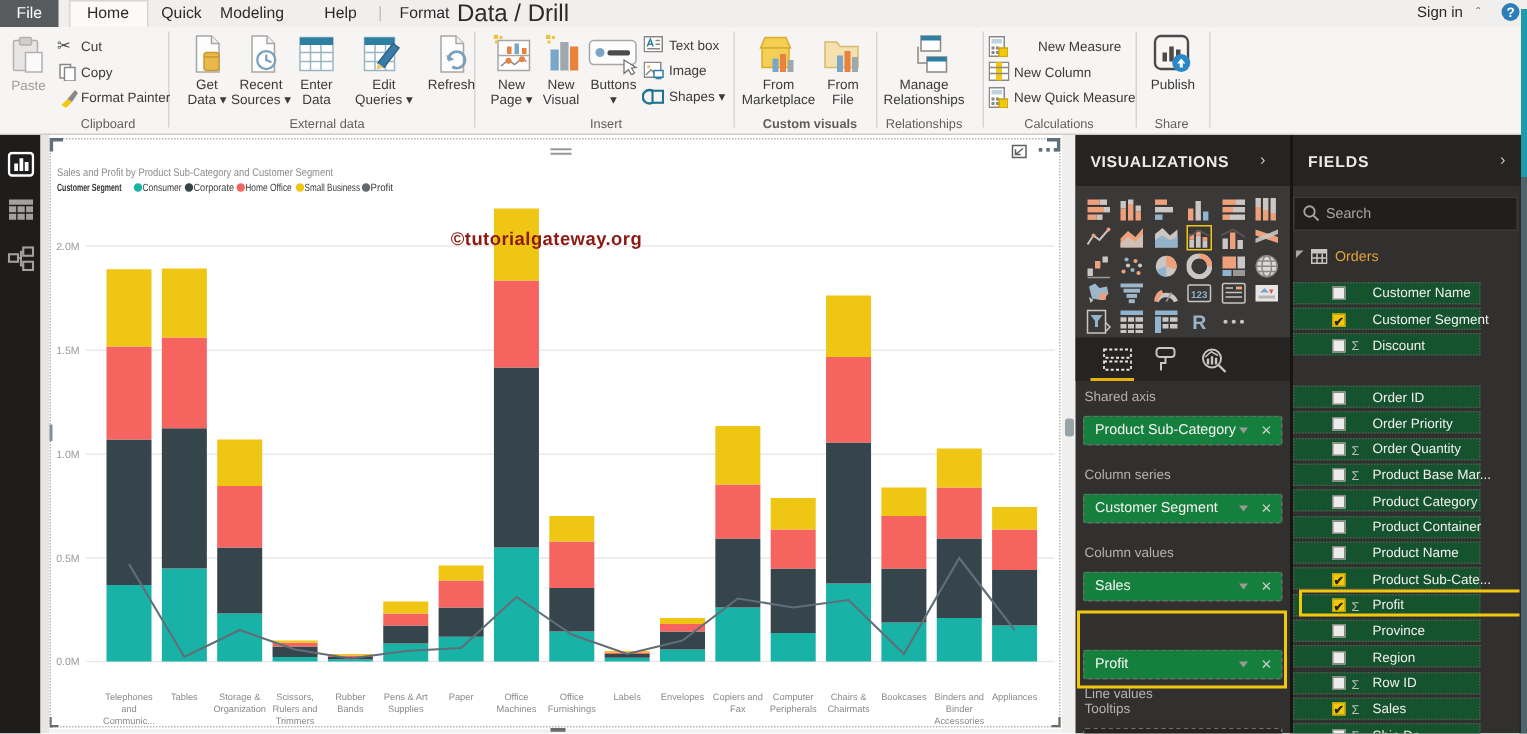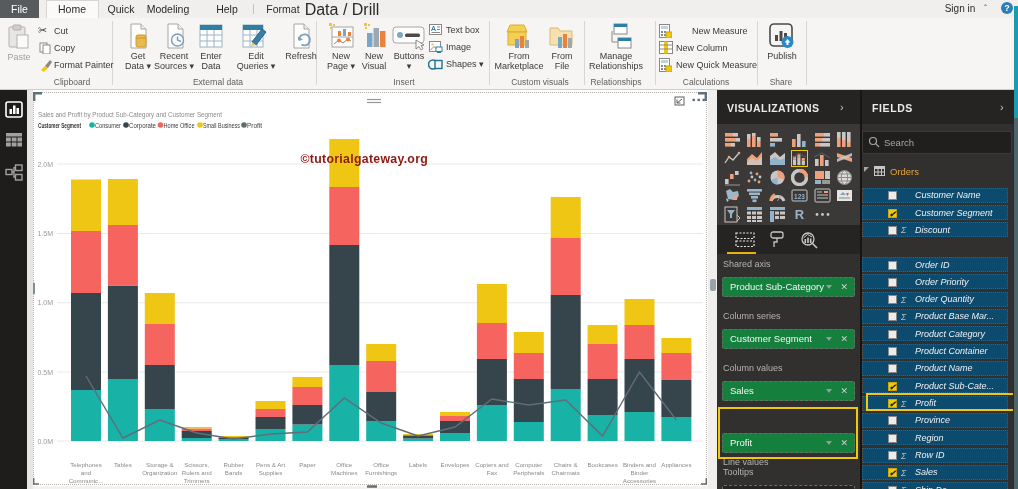--- a/index.html
+++ b/index.html
@@ -5,21 +5,21 @@
 #app{position:relative;width:1018px;height:489px;overflow:hidden;background:#fff;}
 .abs{position:absolute;}
 .rlab{font-size:9px;color:#3b3a39;text-align:center;line-height:9.5px;}
 .glab{font-size:8.5px;color:#605e5c;text-align:center;}
 .sep{width:1px;background:#d8d5d2;top:21px;height:64px;}
 .sbt{font-size:9px;color:#3b3a39;line-height:11px;white-space:nowrap;}
 .wlab{font-size:9px;color:#b4b2b0;}
 .well{height:20px;background:#15803d;border:1px dashed #6e6c69;border-radius:2px;color:#f5f4f3;font-size:9.5px;line-height:18px;padding-left:7px;}
 .wx{position:absolute;right:6px;top:0;color:#d0cecc;font-size:9px;line-height:19px;}
 .wc{position:absolute;right:22px;top:7px;width:0;height:0;border-left:3.5px solid transparent;border-right:3.5px solid transparent;border-top:4px solid #9c9a98;}
-.frow{position:absolute;left:862px;width:146px;height:15px;background:#0c4a6e;border:1px dotted #585653;font-style:italic;}
+.frow{position:absolute;left:862px;width:125px;height:15px;background:#14532d;border:1px dotted #585653;}
 .ftx{position:absolute;left:52px;top:1.5px;font-size:9px;color:#f1f0ef;white-space:nowrap;}
 .sig{position:absolute;left:38px;top:2px;font-size:8.5px;color:#c0bebc;}
 .cb{position:absolute;left:25px;top:2.5px;width:9px;height:9px;background:#ececeb;border:1px solid #8a8886;}
 .cbk{background:#f2c80f;border:1px solid #c9a50a;color:#252423;font-size:8.5px;line-height:9px;text-align:center;font-weight:bold;}
 </style></head><body>
 <div id="app">
 
 <div class="abs" style="left:0;top:0;width:1018px;height:18px;background:#f1efee;"></div>
 <div class="abs" style="left:0;top:0;width:39px;height:18px;background:#585b5e;color:#fff;font-size:10.5px;text-align:center;line-height:18px;">File</div>
 <div class="abs" style="left:46px;top:0;width:53px;height:18px;background:#fbfaf9;border:1px solid #d8d5d2;border-bottom:none;"></div>
@@ -37,21 +37,21 @@
 <div class="abs sep" style="left:112px;"></div>
 <div class="abs sep" style="left:316px;"></div>
 <div class="abs sep" style="left:489px;"></div>
 <div class="abs sep" style="left:584px;"></div>
 <div class="abs sep" style="left:655px;"></div>
 <div class="abs sep" style="left:757px;"></div>
 <div class="abs sep" style="left:806px;"></div>
 <div class="abs glab" style="left:17px;top:77px;width:110px;">Clipboard</div>
 <div class="abs glab" style="left:163px;top:77px;width:110px;">External data</div>
 <div class="abs glab" style="left:349px;top:77px;width:110px;">Insert</div>
-<div class="abs glab" style="left:485px;top:77px;width:110px;">Custom visuals</div>
+<div class="abs glab" style="left:485px;top:77px;width:110px;font-weight:bold;">Custom visuals</div>
 <div class="abs glab" style="left:561px;top:77px;width:110px;">Relationships</div>
 <div class="abs glab" style="left:651px;top:77px;width:110px;">Calculations</div>
 <div class="abs glab" style="left:726px;top:77px;width:110px;">Share</div>
 <svg class="abs" style="left:6px;top:24px;" width="26" height="26" viewBox="0 0 26 26">
 <rect x="3" y="3" width="16" height="20" rx="1" fill="#e8e6e4" stroke="#b3b1af"></rect>
 <rect x="7" y="1" width="8" height="5" rx="1" fill="#d0cecb" stroke="#b3b1af"></rect>
 <rect x="11" y="11" width="11" height="13" fill="#fbfafa" stroke="#b3b1af"></rect>
 </svg>
 <div class="abs" style="left:0px;top:52px;width:38px;text-align:center;font-size:9px;color:#a19f9d;">Paste</div>
 <div class="abs" style="left:38px;top:24px;width:14px;height:13px;color:#444;font-size:11px;">✂</div>

